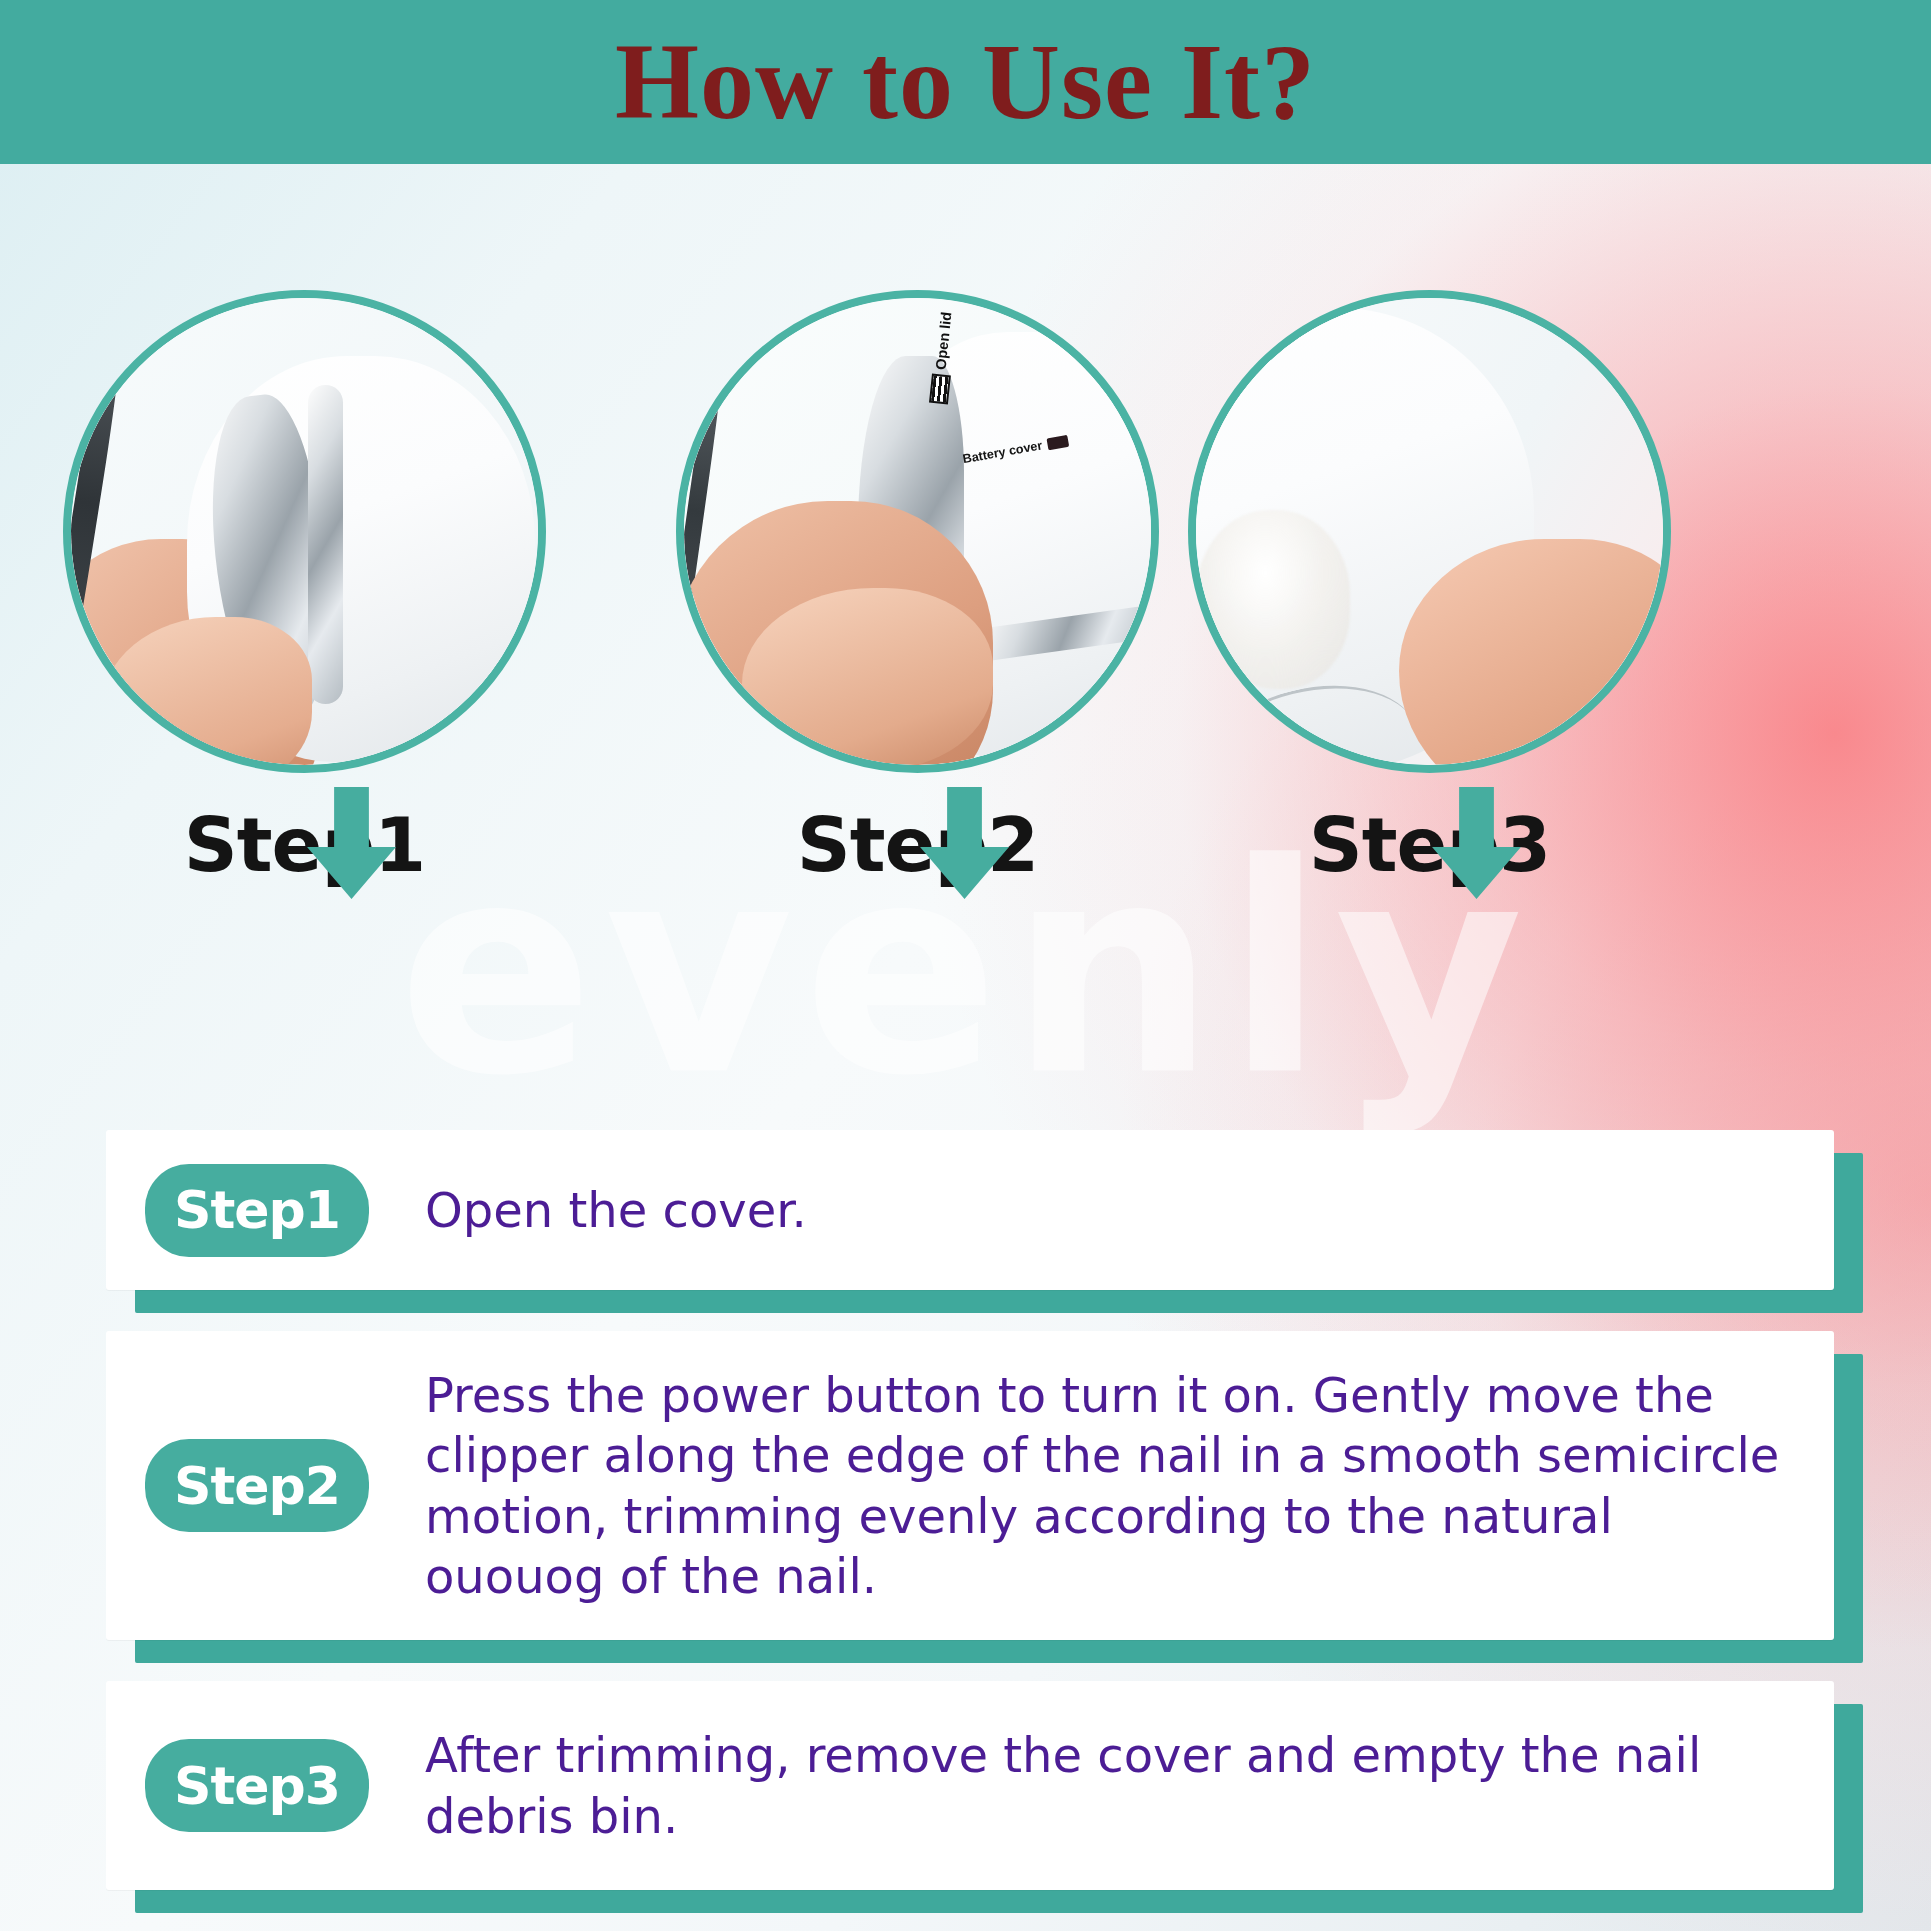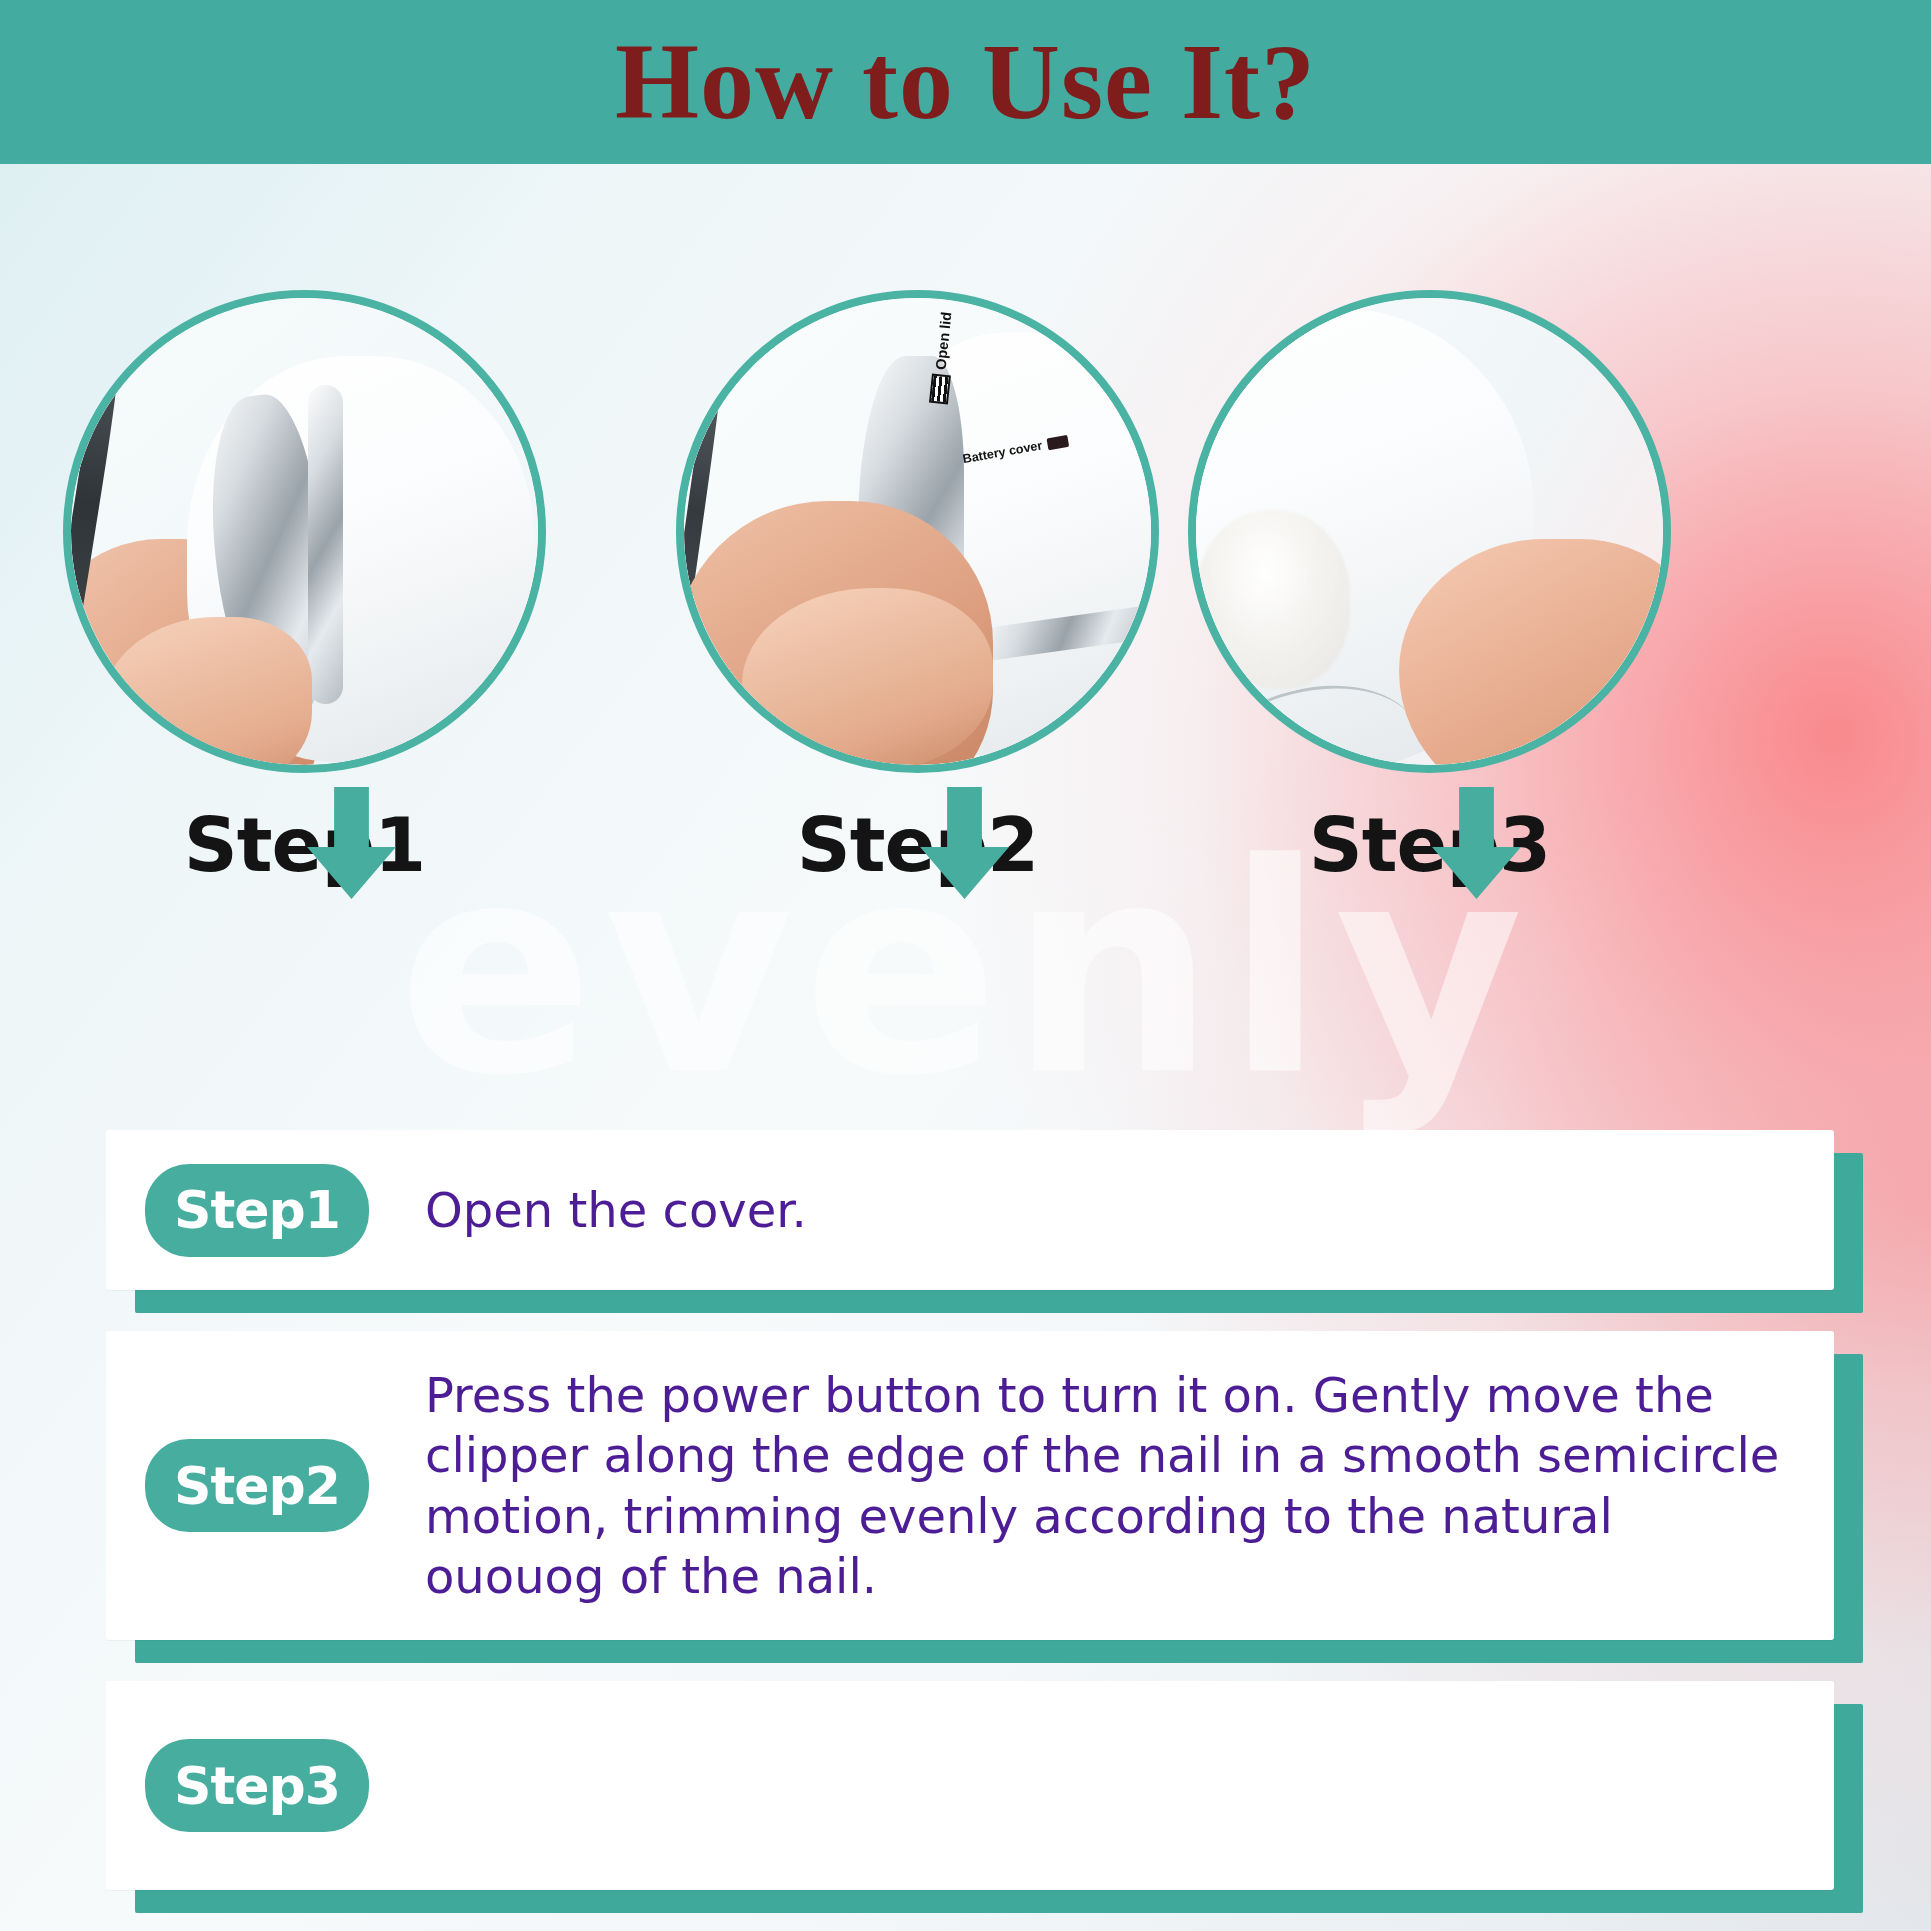--- a/index.html
+++ b/index.html
@@ -231,19 +231,20 @@
         <div class="card-text">Press the power button to turn it on. Gently move the clipper along the edge of the nail in a smooth semicircle motion, trimming evenly according to the natural ououog of the nail.</div>
       </div>
     </div>
 
     <div class="card-wrap card-3">
       <div class="card-shadow"></div>
       <div class="card">
         <div class="badge">
           <span class="badge-text">Step3</span>
         </div>
+        <div class="card-text">After trimming, remove the cover and empty the nail debris bin.</div>
       </div>
     </div>
 
   </div>
 
 </div>
 
 
 </body></html>

